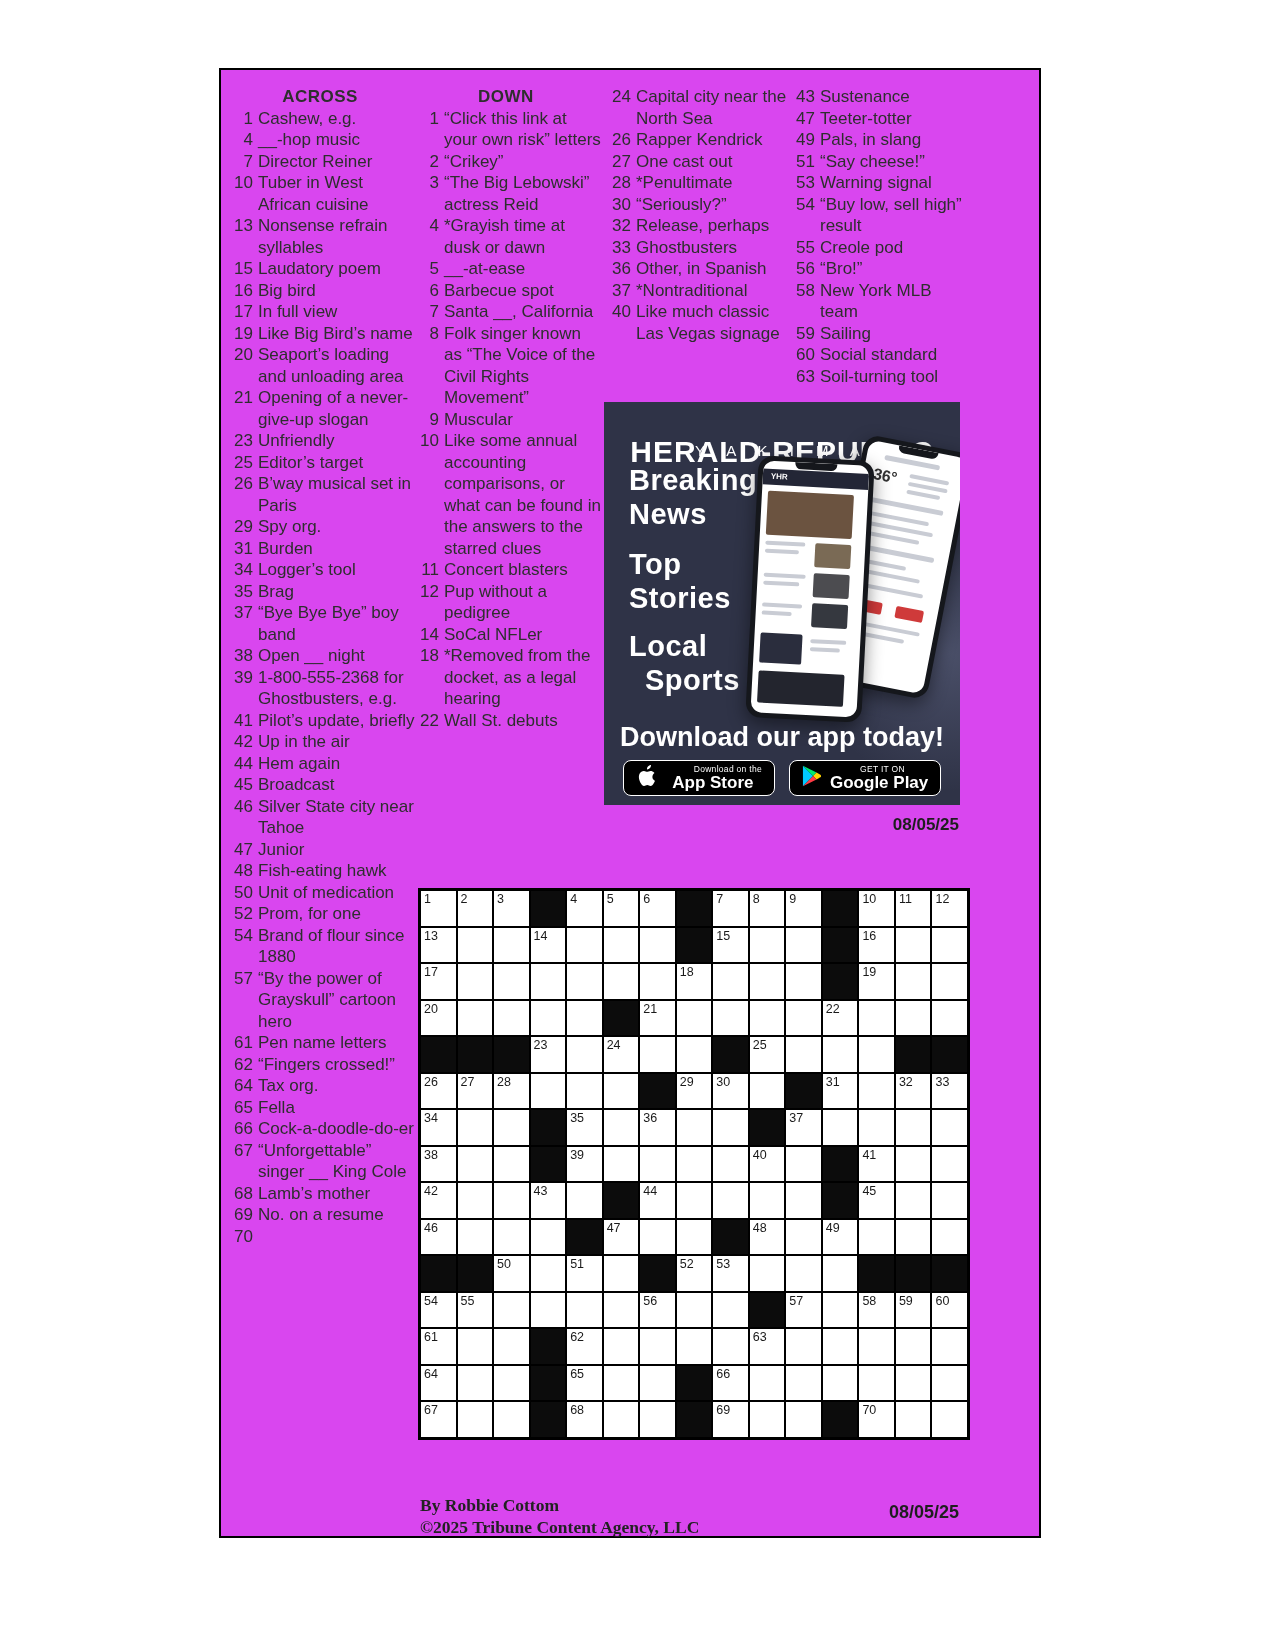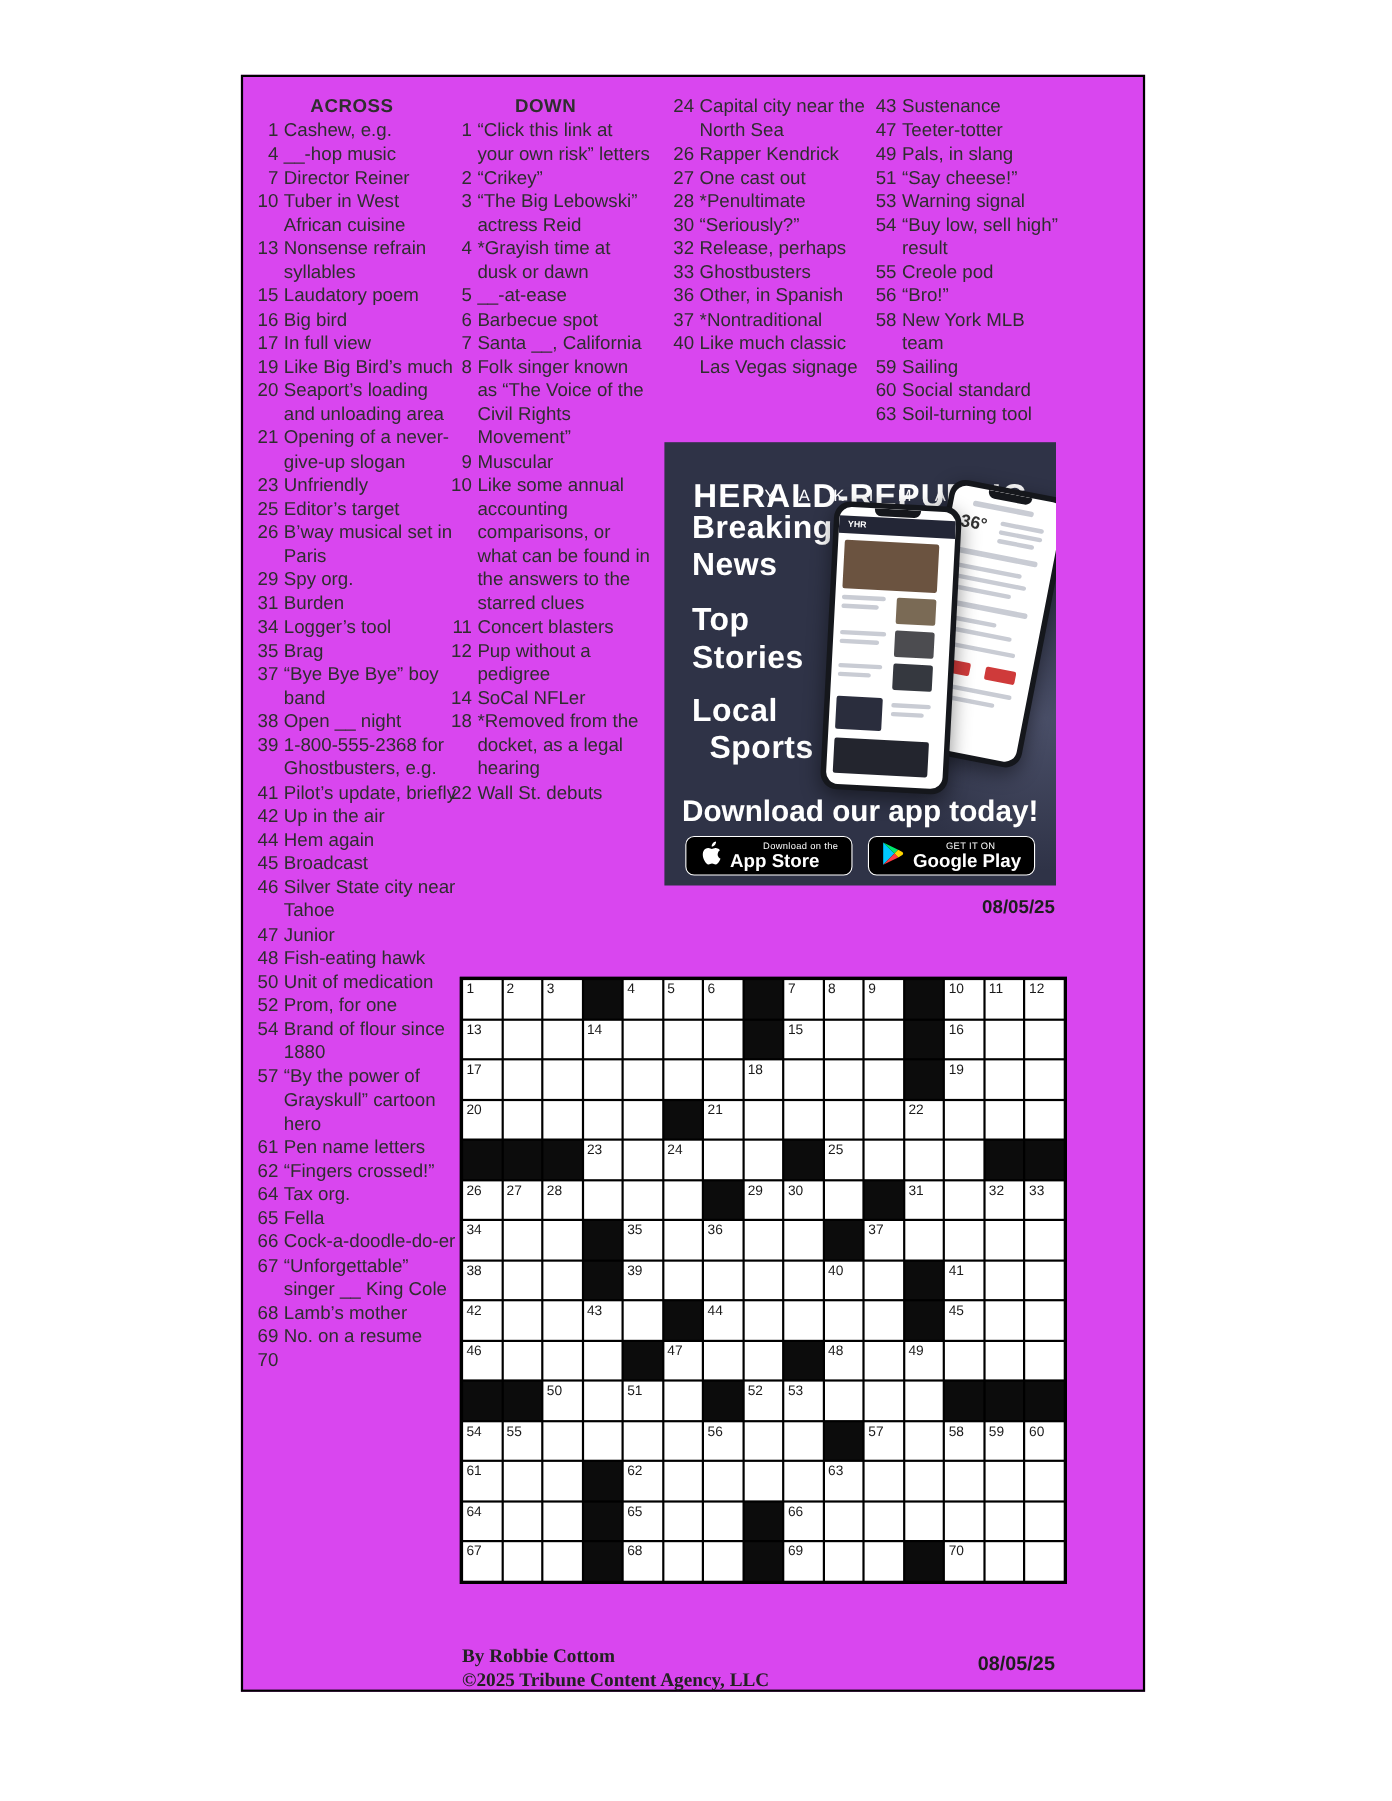--- a/index.html
+++ b/index.html
@@ -14,21 +14,21 @@
   .ad{position:absolute;left:383px;top:332px;width:356px;height:403px;background:#2f3347;overflow:hidden;color:#fff;}
   .ad-glow{position:absolute;left:55%;top:25%;width:300px;height:300px;border-radius:50%;background:radial-gradient(circle,#4a4f68 0%,rgba(74,79,104,0) 65%);}
   .ad-yakima{position:absolute;top:16px;width:100%;text-align:center;font-size:15px;letter-spacing:9px;font-weight:400;margin-top:24px;}
   .ad-herald{position:absolute;top:33px;width:100%;text-align:center;font-size:30px;font-weight:600;letter-spacing:1px;}
   .ad-line{position:absolute;left:25px;font-size:29px;font-weight:700;letter-spacing:.5px;}
   .ad-download{position:absolute;top:320px;width:100%;text-align:center;font-size:27px;font-weight:700;}
   .badges{position:absolute;top:358px;left:0;width:100%;display:flex;justify-content:center;gap:14px;}
   .badge{display:flex;align-items:center;gap:8px;background:#000;border:1.5px solid #fff;border-radius:8px;padding:4px 12px;height:36px;box-sizing:border-box;}
   .badge .btxt{display:flex;flex-direction:column;line-height:1.05;}
   .badge .small{font-size:8.5px;letter-spacing:.3px;margin-left:30px;}
-  .badge .big{font-size:17px;font-weight:600;}
+  .badge .big{font-size:17px;font-weight:600;text-align:center;}
   
   .phone{position:absolute;background:#15171c;border-radius:15px;padding:5px;box-shadow:0 6px 18px rgba(0,0,0,.45);}
   .screen{position:relative;background:#fff;border-radius:11px;width:100%;height:100%;overflow:hidden;box-sizing:border-box;}
   .notch{position:absolute;top:0;left:50%;transform:translateX(-50%);width:40%;height:7px;background:#15171c;border-radius:0 0 6px 6px;}
   .bar{background:#c9ccd4;border-radius:2px;}
   
   .xw{position:absolute;left:197px;top:818px;width:552px;height:552px;background:#000;border:3px solid #000;box-sizing:border-box;display:grid;grid-template-columns:repeat(15,1fr);grid-template-rows:repeat(15,1fr);gap:2px;}
   .cell{background:#fff;position:relative;}
   .cell.black{background:#0c0c0c;}
   .cellnum{position:absolute;top:1px;left:3px;font-size:12.5px;color:#1a1a1a;}
@@ -71,21 +71,21 @@
           <div class="clue">
             <span class="num">16</span>
             <span class="txt">Big bird</span>
           </div>
           <div class="clue">
             <span class="num">17</span>
             <span class="txt">In full view</span>
           </div>
           <div class="clue">
             <span class="num">19</span>
-            <span class="txt">Like Big Bird’s much</span>
+            <span class="txt">Like Big Bird’s name</span>
           </div>
           <div class="clue">
             <span class="num">20</span>
             <span class="txt">Seaport’s loading and unloading area</span>
           </div>
           <div class="clue">
             <span class="num">21</span>
             <span class="txt">Opening of a never-give-up slogan</span>
           </div>
           <div class="clue">
@@ -203,21 +203,21 @@
           <div class="clue">
             <span class="num">69</span>
             <span class="txt">No. on a resume</span>
           </div>
           <div class="clue">
             <span class="num">70</span>
           </div>
         </div>
     </div>
 
-    <div class="col" style="left:186px;top:16px;width:184px;">
+    <div class="col" style="left:196px;top:16px;width:184px;">
       <div class="col-header">DOWN</div>
       <div>
           <div class="clue">
             <span class="num">1</span>
             <span class="txt">“Click this link at your own risk” letters</span>
           </div>
           <div class="clue">
             <span class="num">2</span>
             <span class="txt">“Crikey”</span>
           </div>

